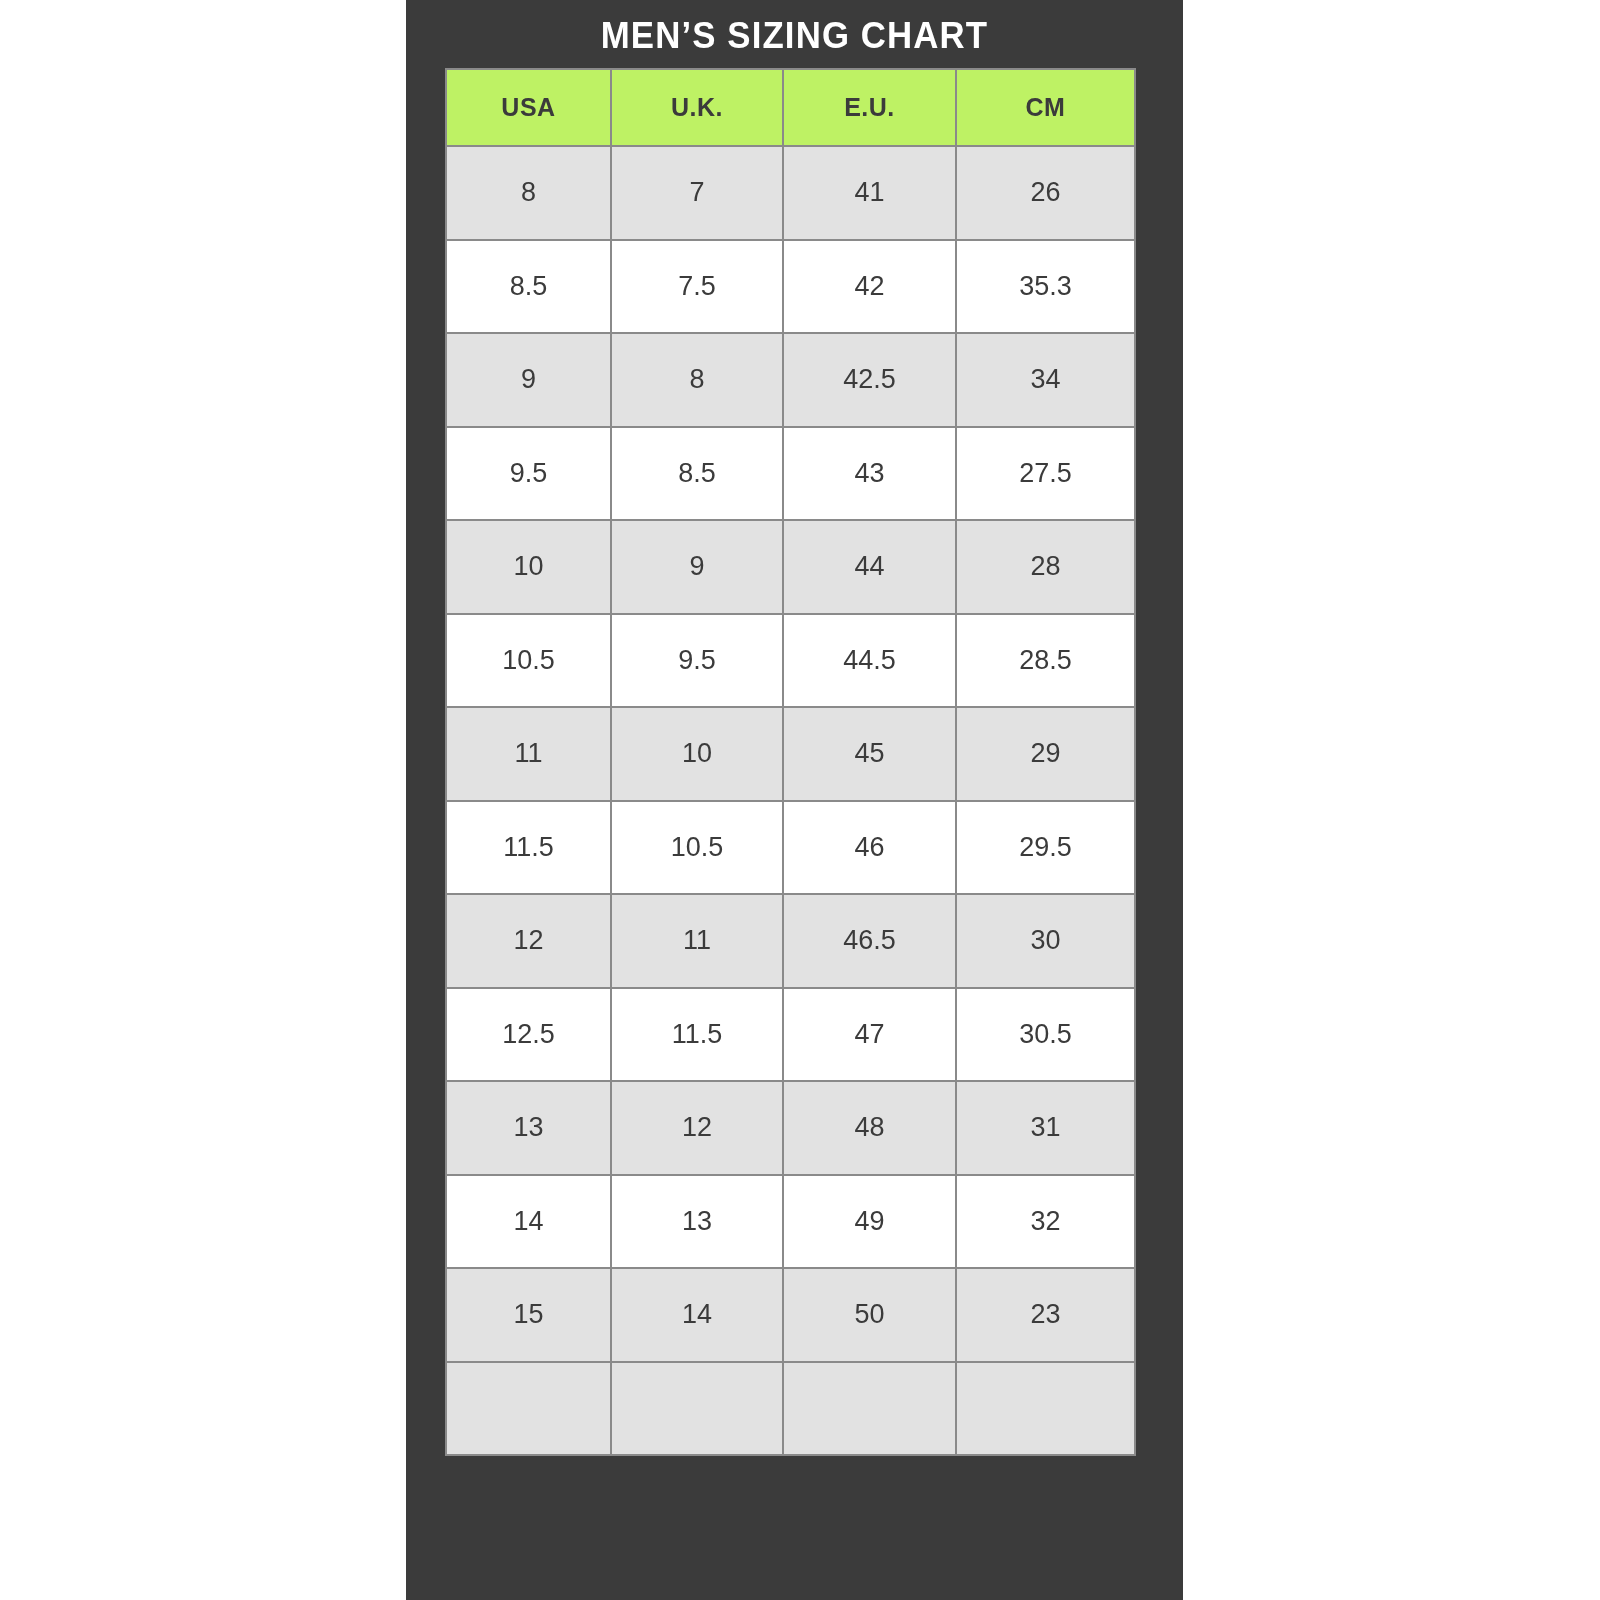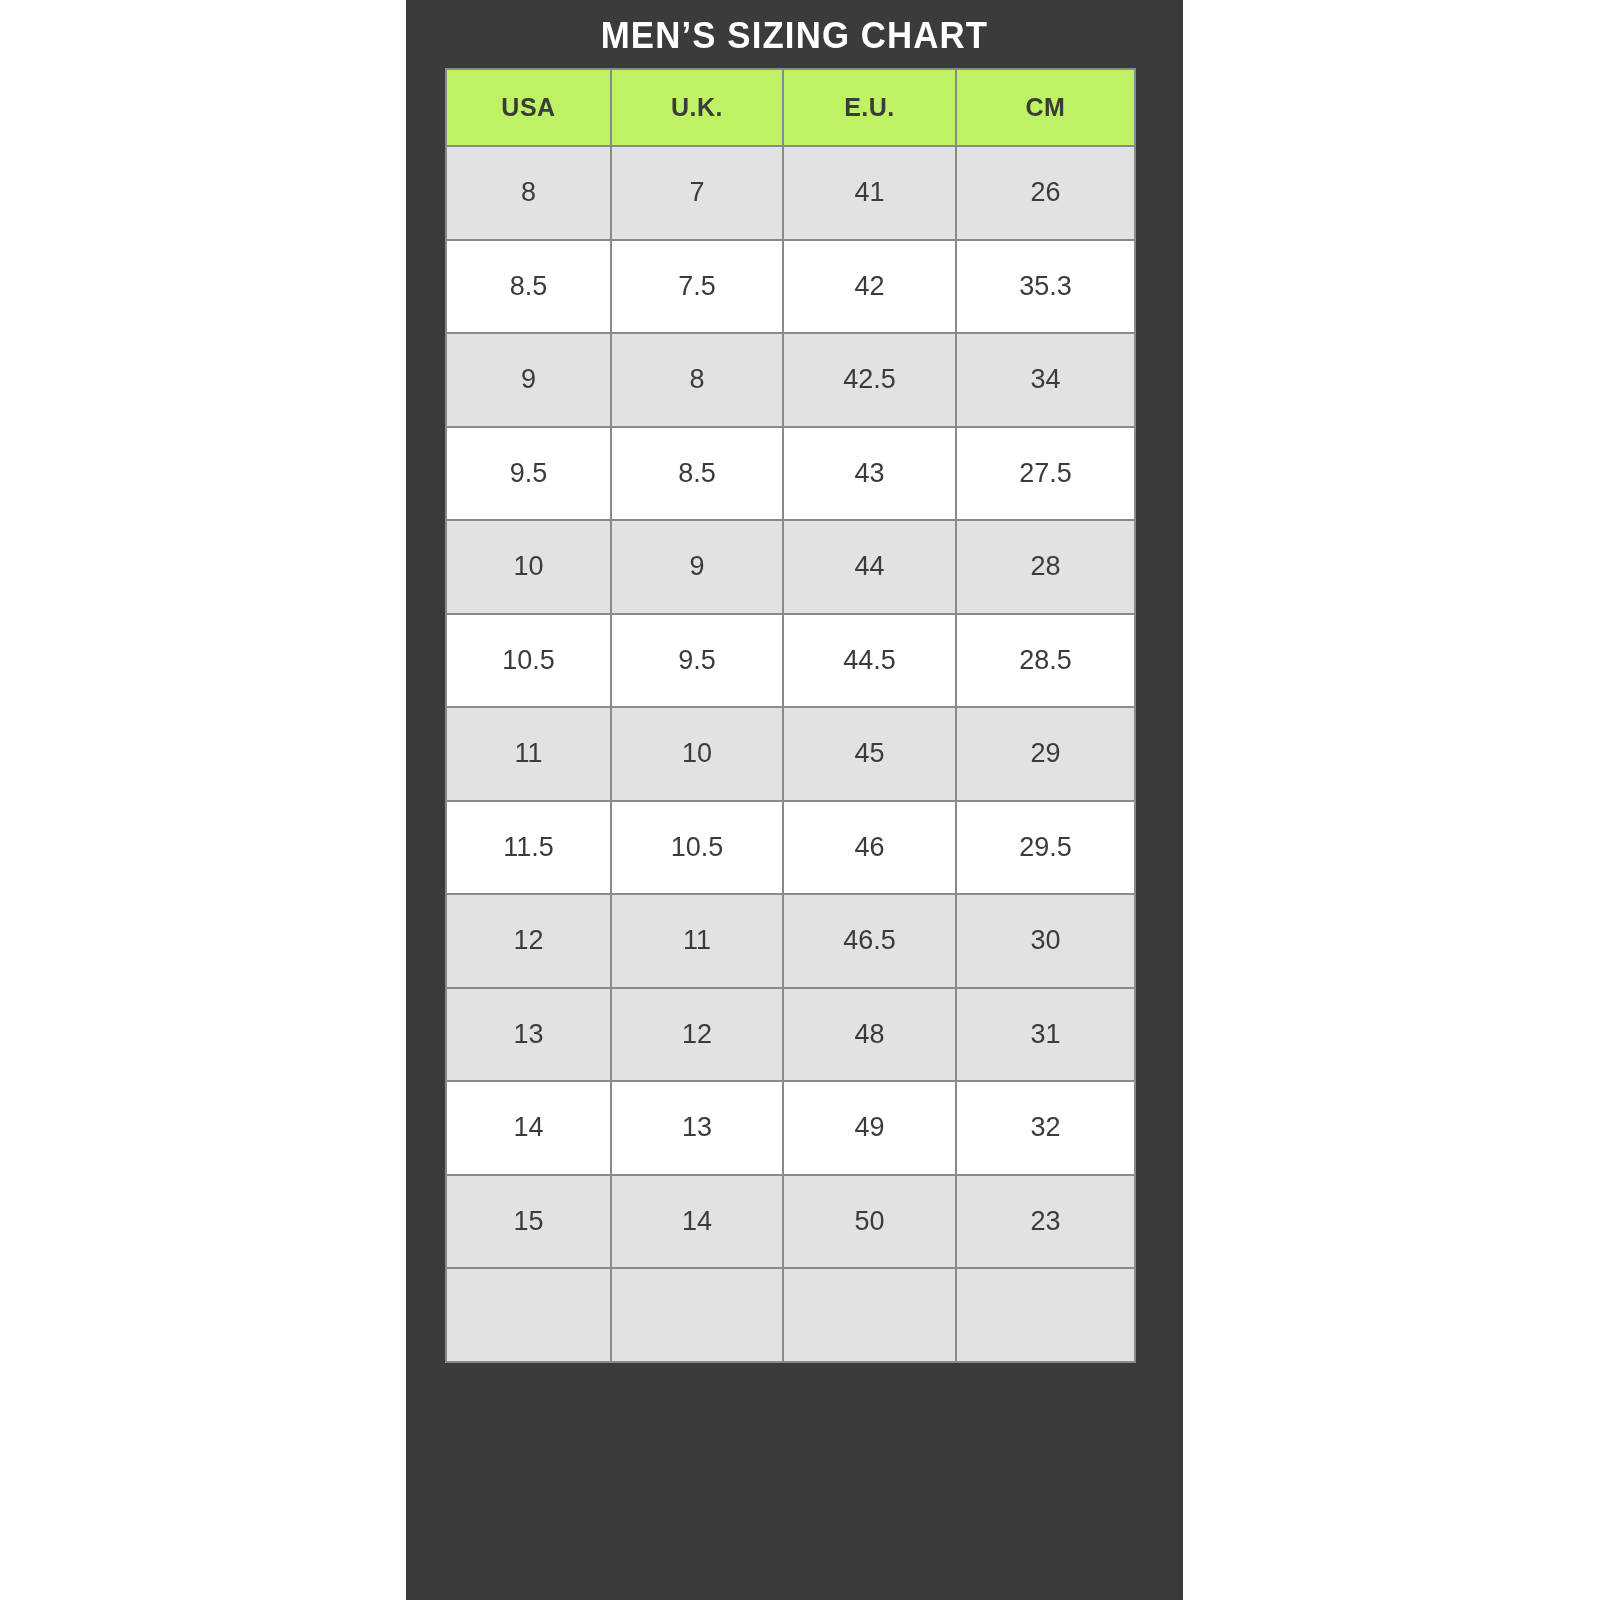--- a/index.html
+++ b/index.html
@@ -183,20 +183,26 @@
               <td>10.5</td>
               <td>46</td>
               <td>29.5</td>
             </tr>
             <tr class="shaded">
               <td>12</td>
               <td>11</td>
               <td>46.5</td>
               <td>30</td>
             </tr>
+            <tr class="plain">
+              <td>12.5</td>
+              <td>11.5</td>
+              <td>47</td>
+              <td>30.5</td>
+            </tr>
             <tr class="shaded">
               <td>13</td>
               <td>12</td>
               <td>48</td>
               <td>31</td>
             </tr>
             <tr class="plain">
               <td>14</td>
               <td>13</td>
               <td>49</td>

